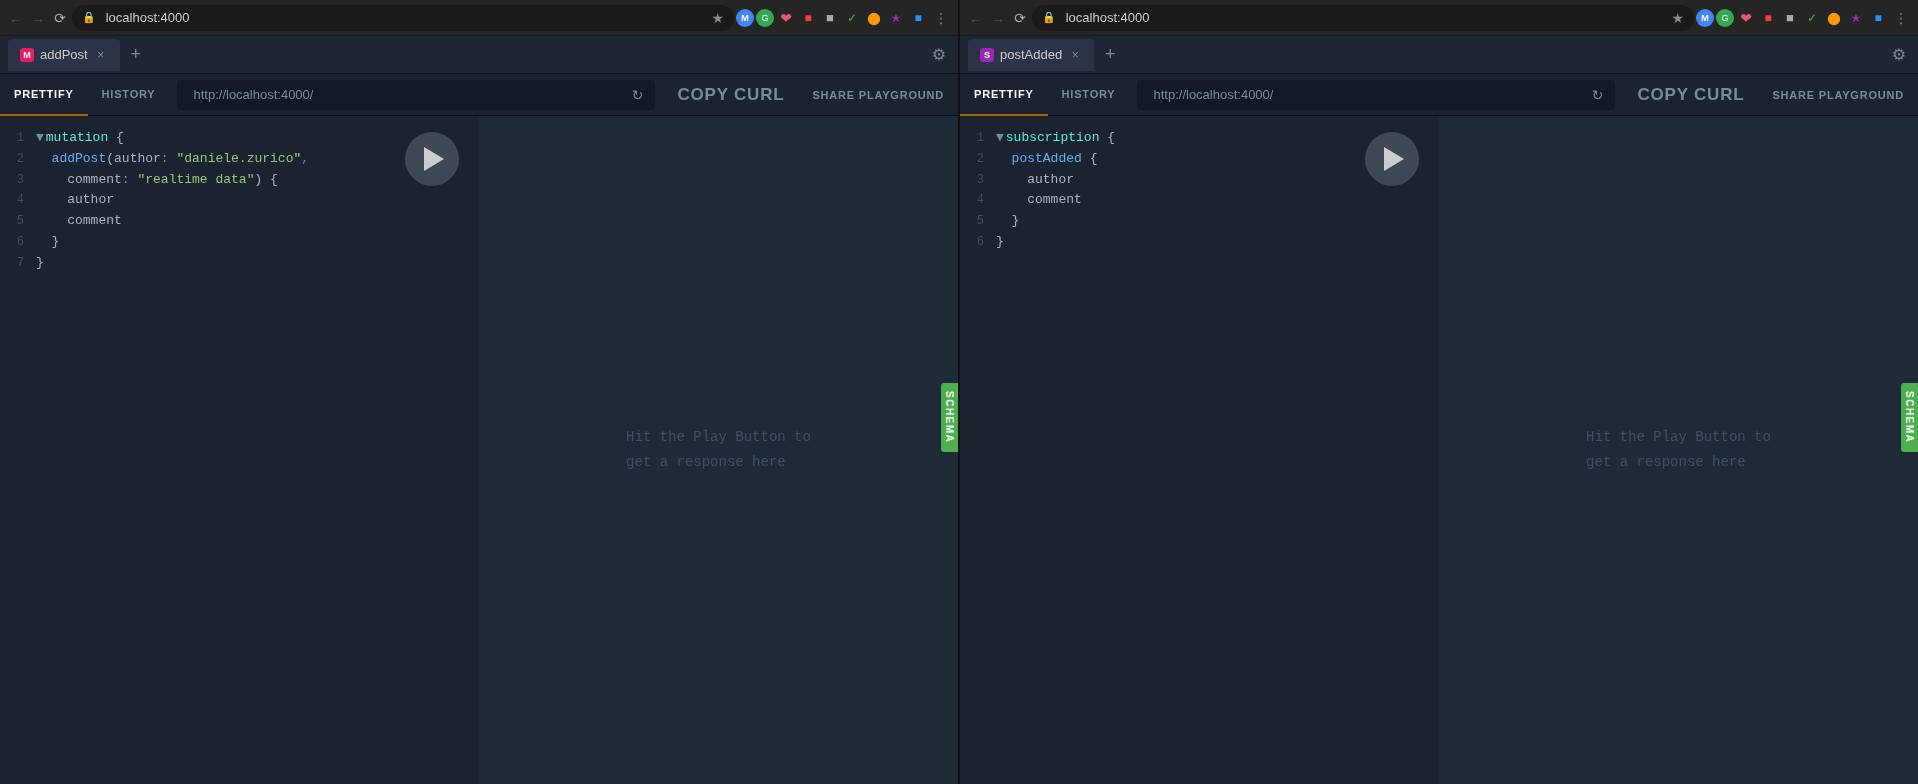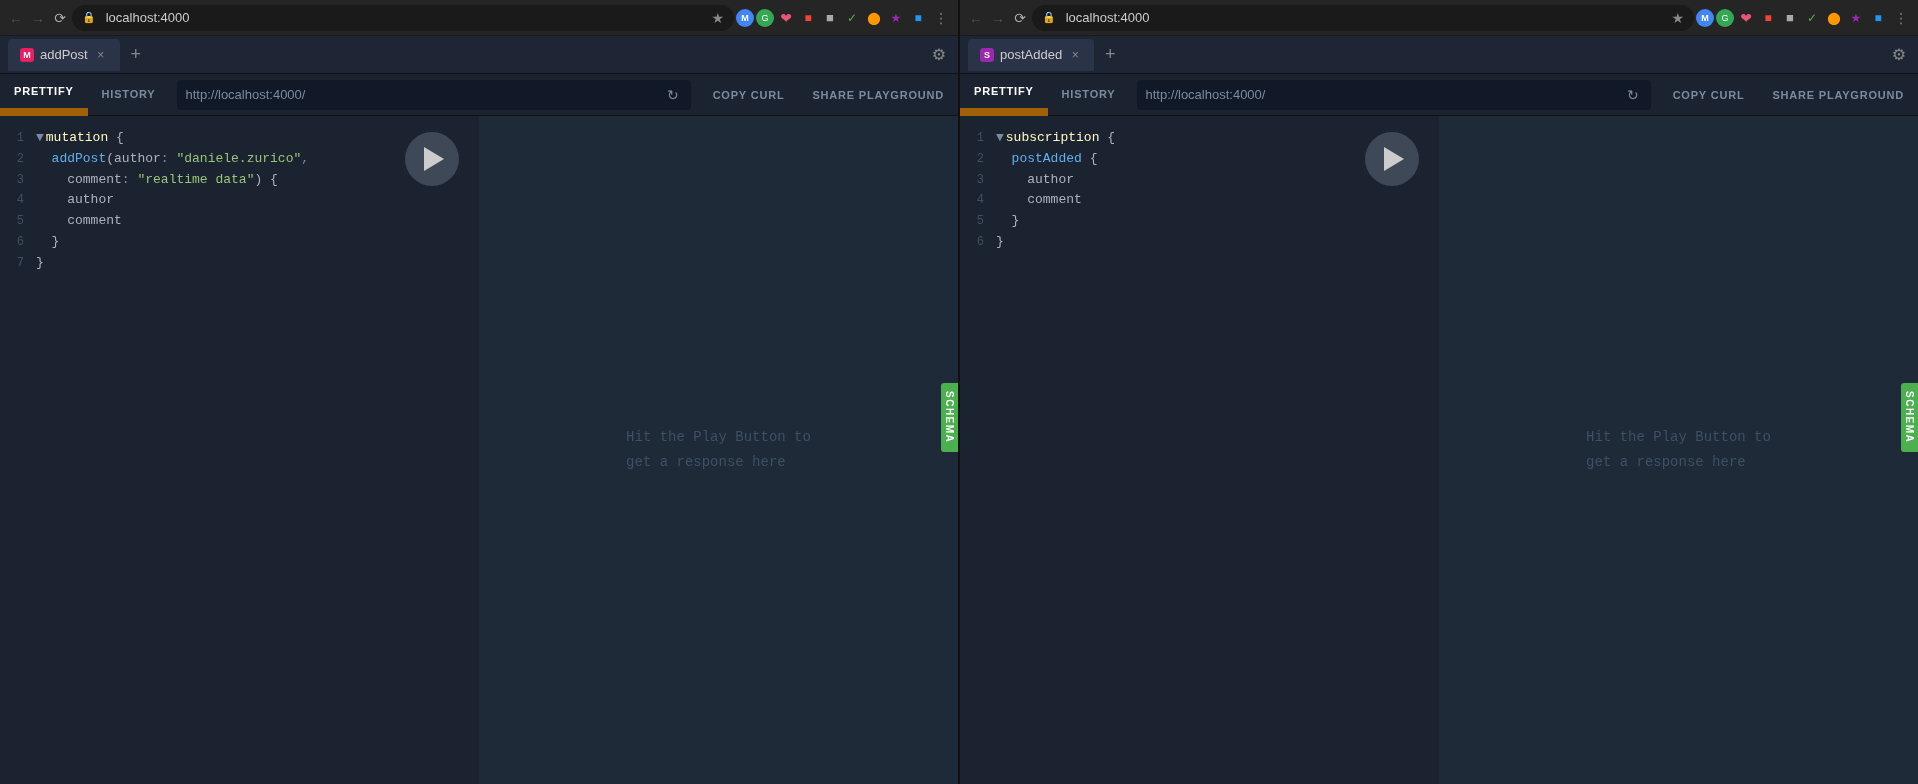--- a/index.html
+++ b/index.html
@@ -115,53 +115,54 @@
       color: #7a8ba0;
       font-size: 11px;
       font-weight: 700;
       letter-spacing: 0.8px;
       cursor: pointer;
       text-transform: uppercase;
       border-bottom: 2px solid transparent;
     }
     .toolbar-btn.active {
       color: #fff;
-      border-bottom: 8px solid #a16207;
+      border-bottom: 2px solid #a16207;
     }
     .toolbar-url-wrap {
       flex: 1;
       display: flex;
       align-items: center;
       background: #111827;
       margin: 6px 8px;
       border-radius: 4px;
       height: 30px;
       padding: 0 8px;
     }
     .toolbar-url {
       background: none;
       border: none;
       color: #7a8ba0;
       font-size: 13px;
       flex: 1;
       outline: none;
+      margin-left: 8px;
     }
     .toolbar-refresh {
       color: #7a8ba0;
       font-size: 14px;
       cursor: pointer;
       padding: 0 4px;
     }
     .toolbar-copy-curl {
       height: 42px;
       padding: 0 14px;
       background: none;
       border: none;
       color: #7a8ba0;
-      font-size: 11px;
+      font-size: 17px;
       font-weight: 700;
       letter-spacing: 0.8px;
       cursor: pointer;
       text-transform: uppercase;
     }
     .toolbar-share {
       height: 42px;
       padding: 0 14px;
       background: none;
       border: none;
@@ -212,21 +213,21 @@
       color: #3d5066;
       min-width: 36px;
       text-align: right;
       padding-right: 12px;
       font-size: 12px;
       user-select: none;
     }
     .line-content { flex: 1; }
 
     
-    .kw { color: #fef9c3; }
+    .kw { color: #5eead4; }
     .fn { color: #61afef; }
     .str { color: #98c379; }
     .punct { color: #7a8ba0; }
     .normal { color: #abb2bf; }
     .collapse-arrow { color: #7a8ba0; margin-right: 2px; }
 
     
     .play-btn {
       position: absolute;
       top: 16px;

